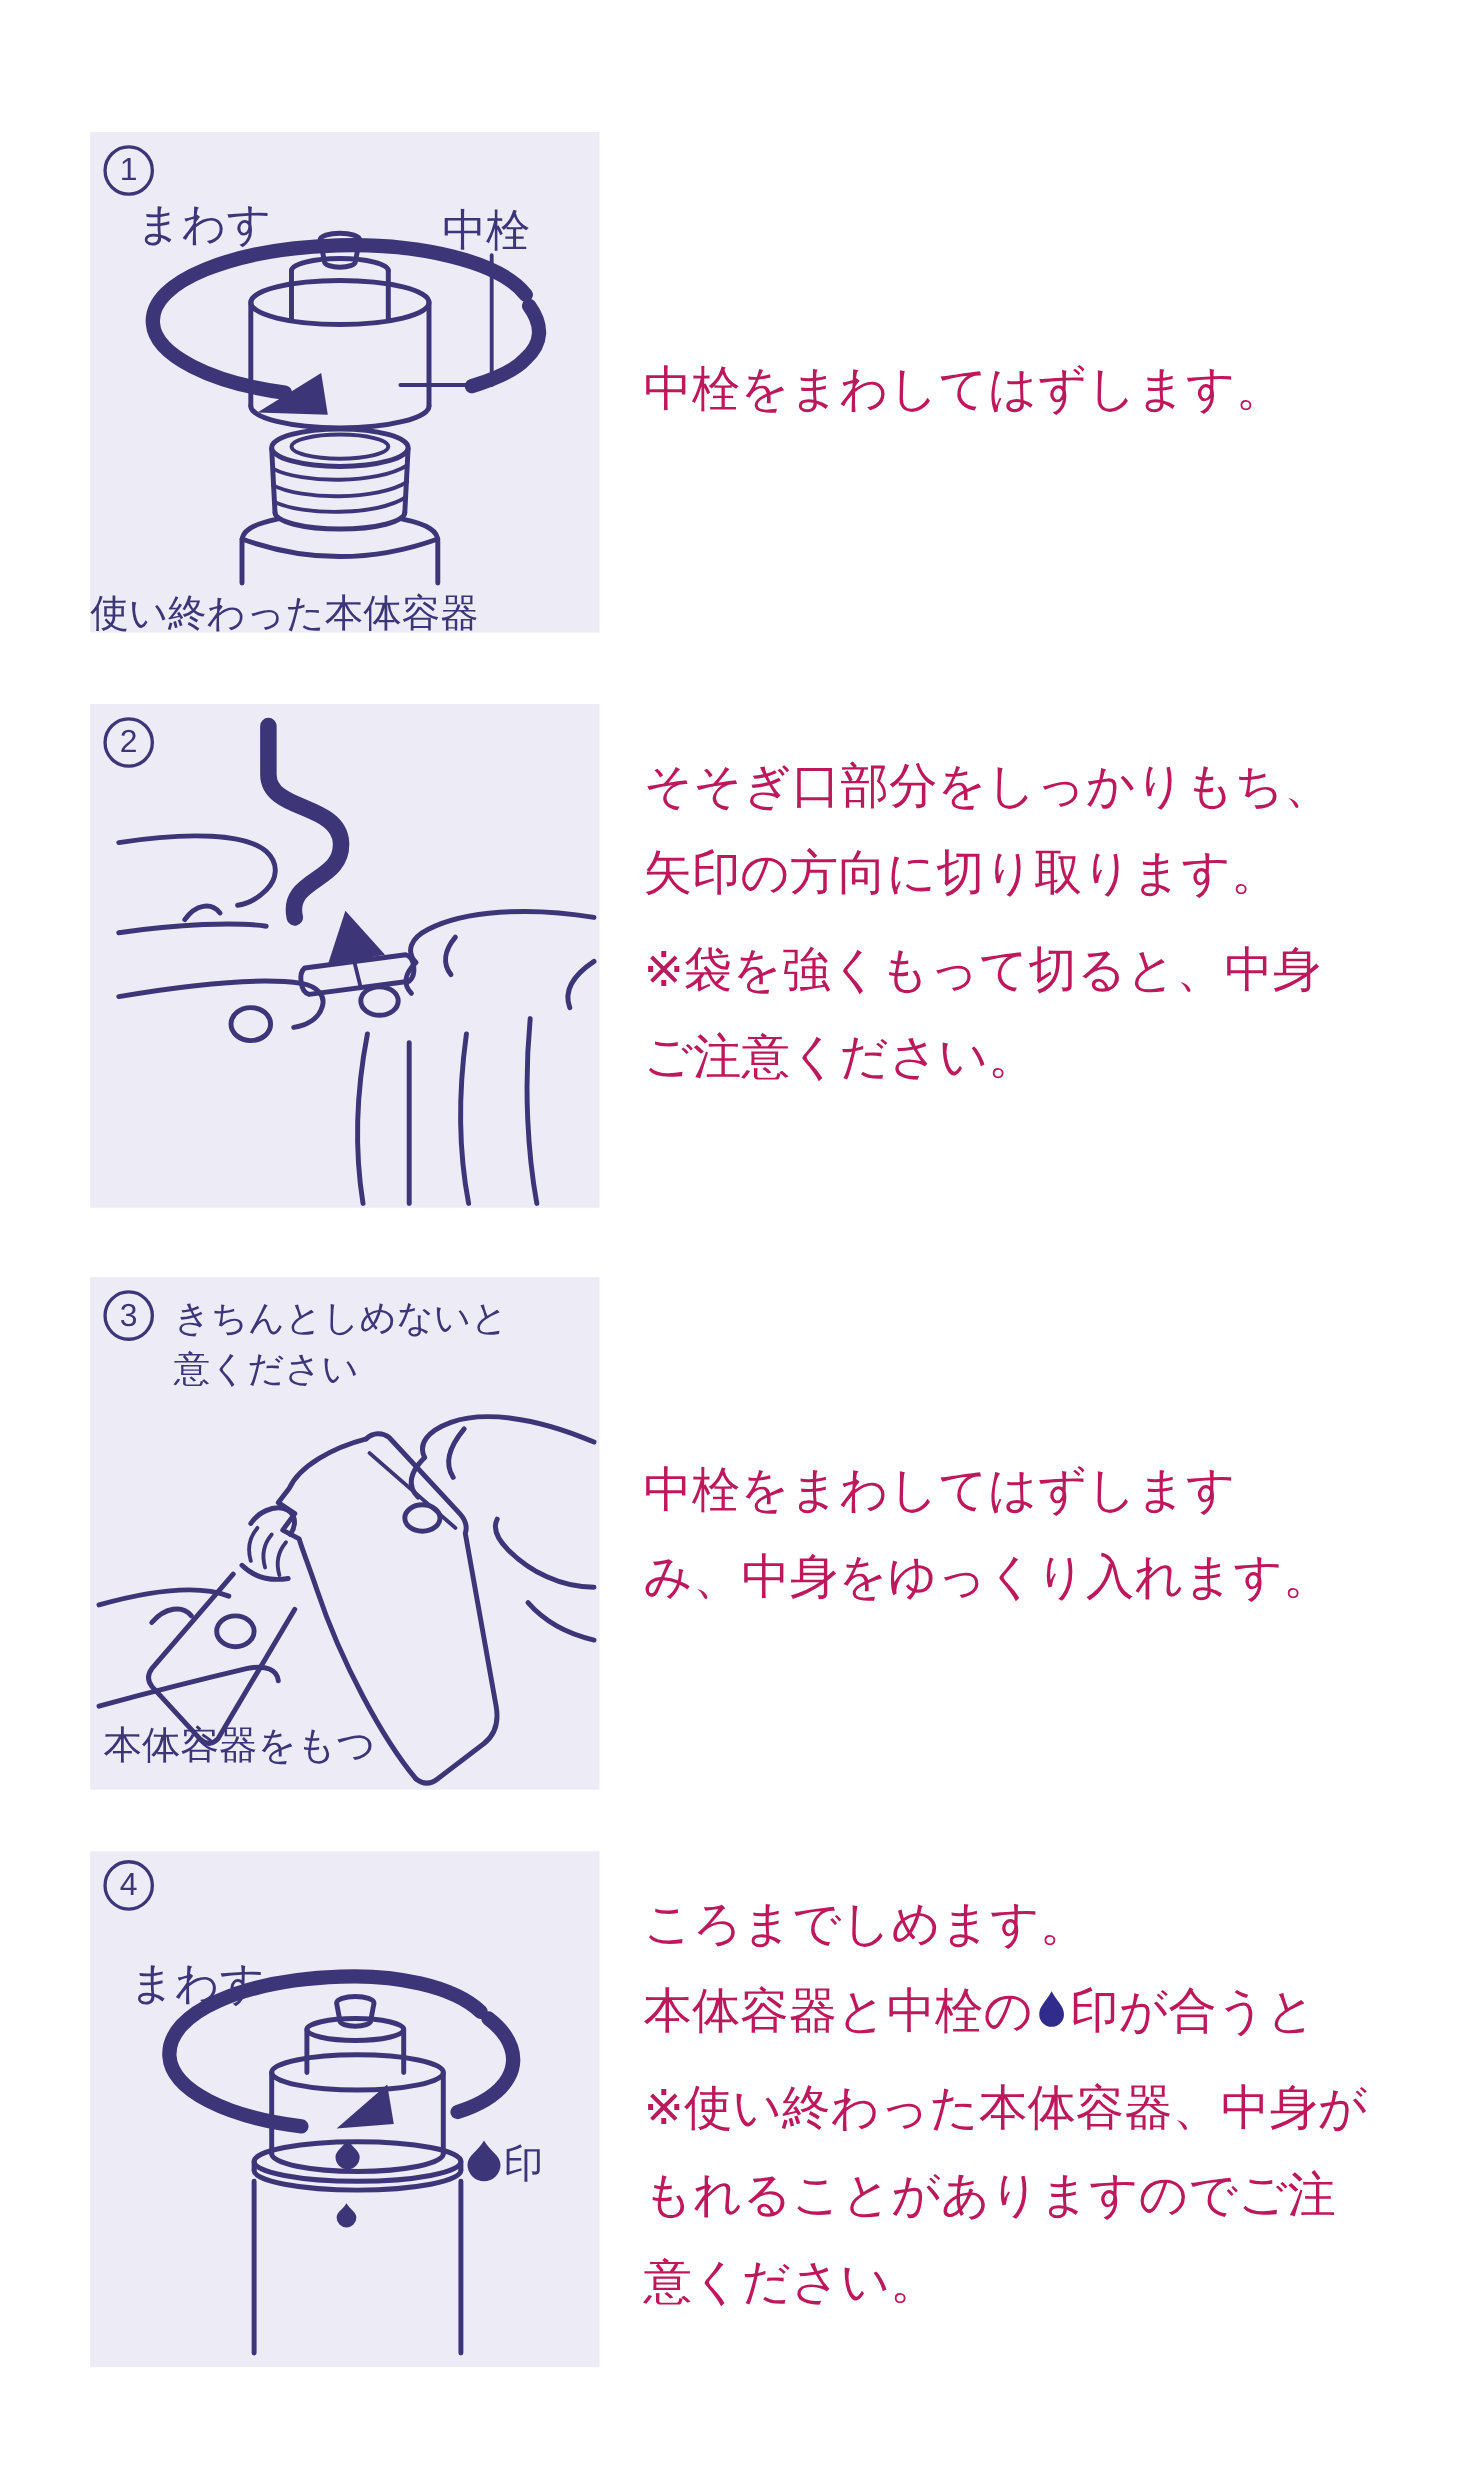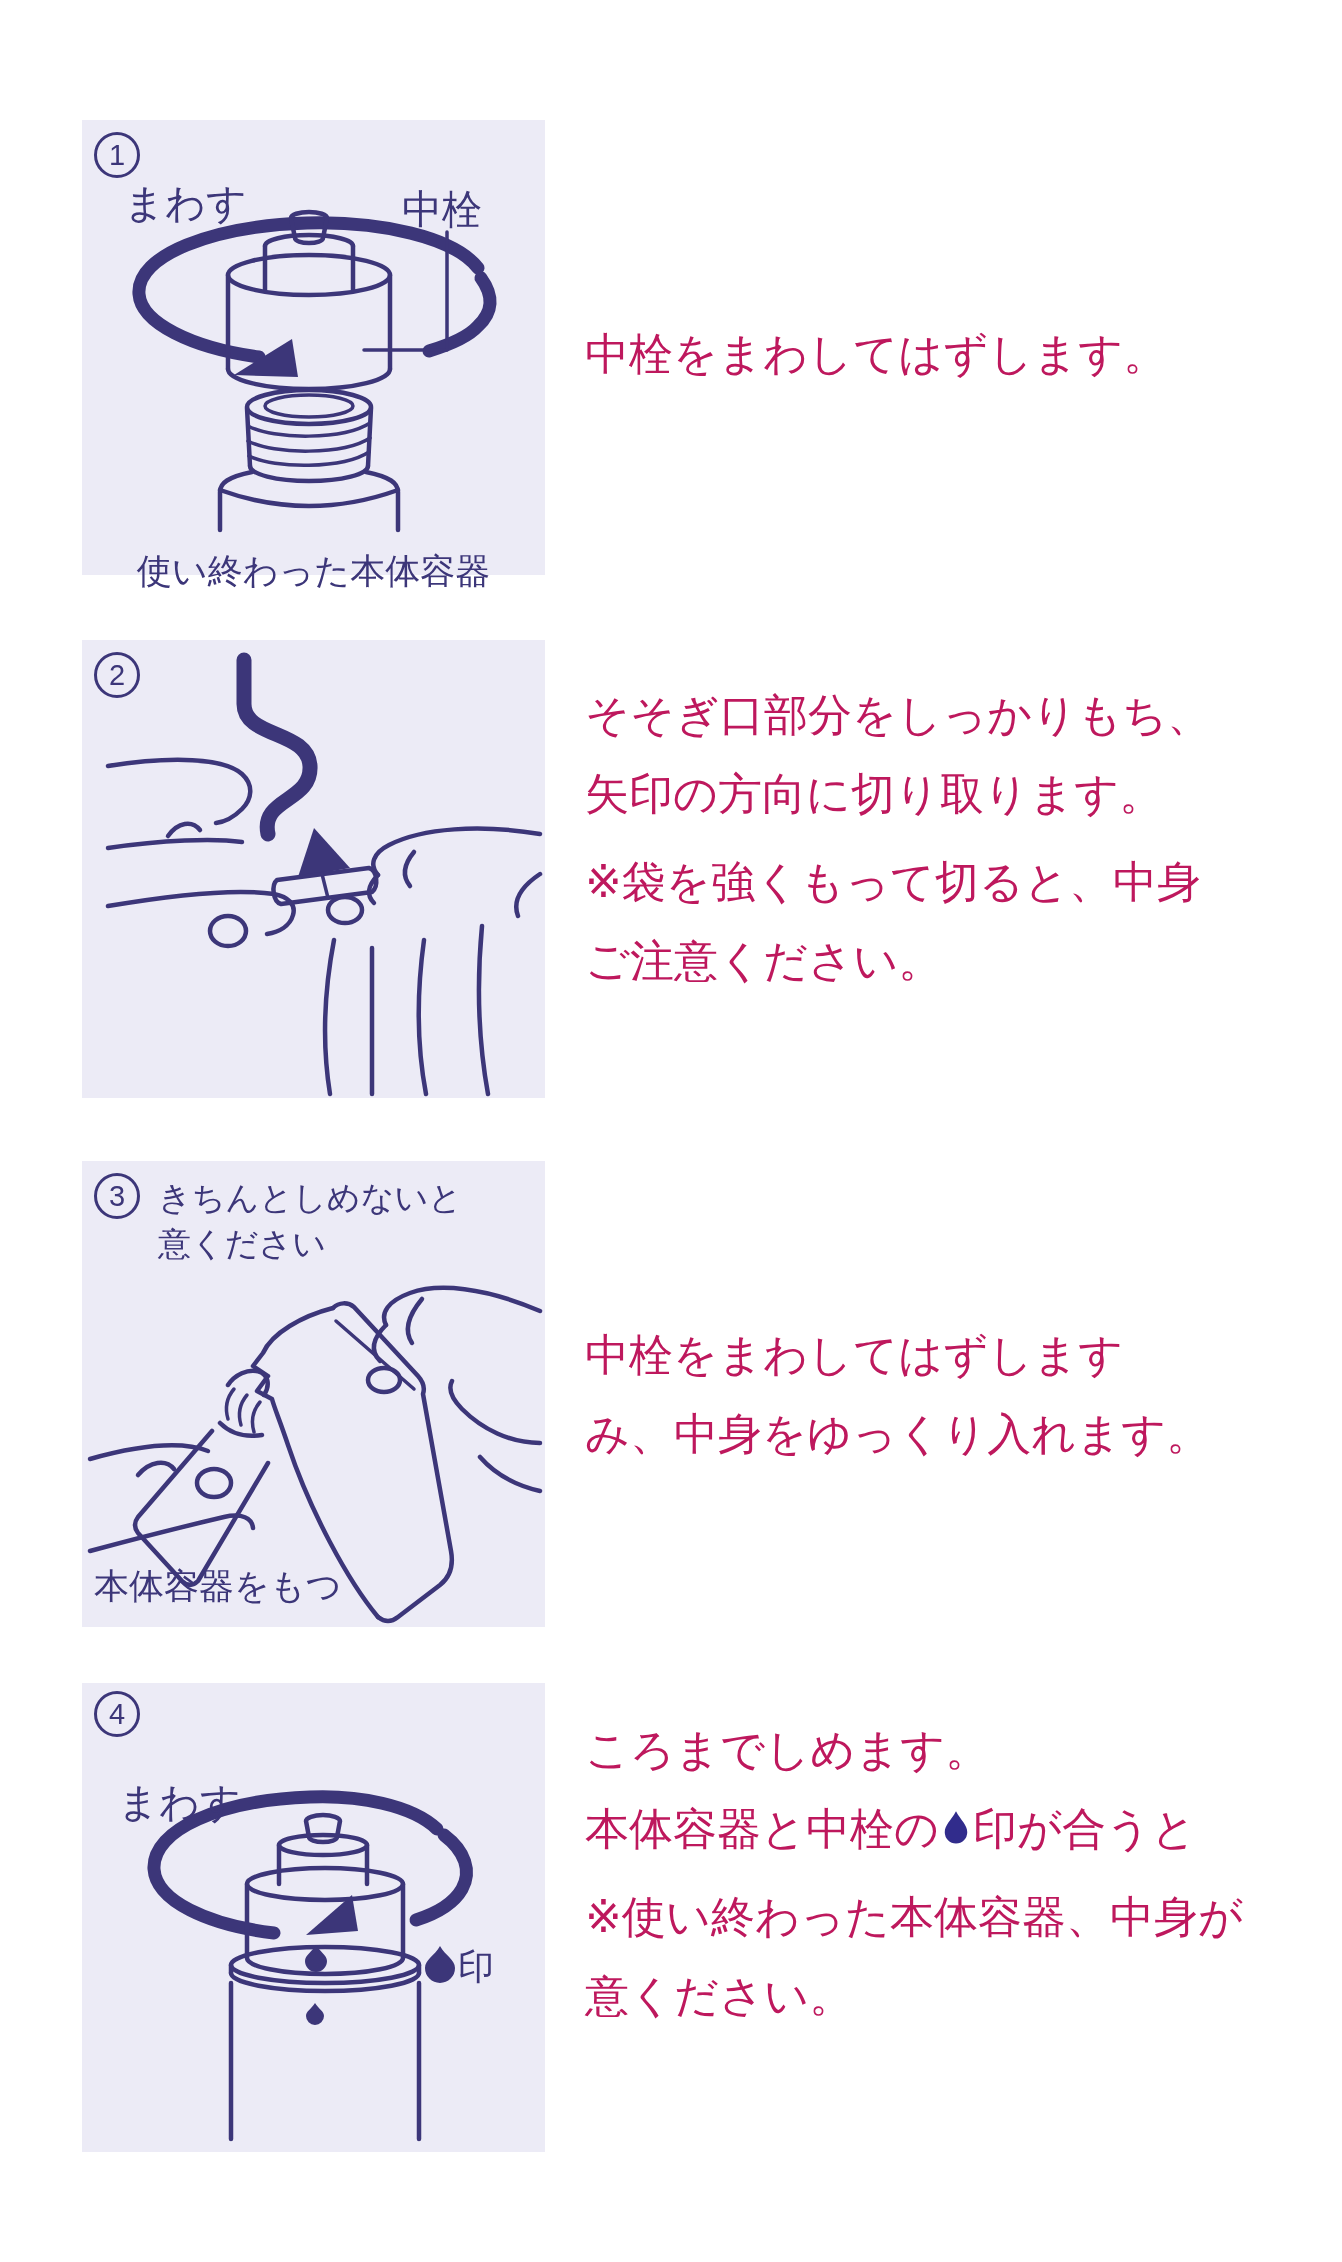--- a/index.html
+++ b/index.html
@@ -13,21 +13,21 @@
   svg.art{position:absolute;left:0;top:0;width:100%;height:100%;display:block}
   .badge{position:absolute;left:12px;top:12px;width:40px;height:40px;border:3px solid #3C3679;
          border-radius:50%;color:#3C3679;font-size:29px;display:flex;align-items:center;justify-content:center}
   #panel4 .badge{top:8px}
   .plabel{position:absolute;color:#3C3679;font-size:40px;white-space:nowrap}
   #panel1 .turn{left:42px;top:56px}
   #panel1 .part{left:320px;top:62px}
   #panel4 .turn{left:36px;top:92px}
   #panel4 .mark{left:376px;top:260px;font-size:36px}
   .caption{position:absolute;color:#3C3679;font-size:35px;white-space:nowrap}
-  #panel1 .caption{left:0;right:0;top:428px;text-align:center}
+  #panel1 .caption{left:0;right:0;top:414px;text-align:left}
   #panel3 .caption{left:12px;top:402px}
   .header3{position:absolute;left:76px;top:14px;color:#3C3679;font-size:33px;line-height:46px;white-space:nowrap}
   .desc{position:absolute;left:585px;color:#be185d;font-size:44px;line-height:79px;white-space:nowrap}
   #desc1{top:314px} #desc2{top:675px} #desc3{top:1315px} #desc4{top:1710px}
   .desc .note{margin-top:9px}
   .inline-drop{width:30px;height:41px;vertical-align:-5px;margin:0 2px}
   .stroke{fill:none;stroke:#3C3679;stroke-width:4.5;stroke-linecap:round;stroke-linejoin:round}
   .thin{stroke-width:3.5}
   .band{fill:none;stroke:#3C3679;stroke-width:13;stroke-linecap:round}
   .solid{fill:#3C3679;stroke:none}
@@ -204,17 +204,18 @@
 
   <div class="desc" id="desc4">
     <div>ころまでしめます。</div>
     <div>
       <span>本体容器と中栓の</span><svg class="inline-drop" viewBox="0 0 40 52">
           <path d="M20,3 C27,16 35,21 35,31 A15,15 0 1 1 5,31 C5,21 13,16 20,3 Z" fill="#312C8C"></path>
         </svg><span>印が合うと</span>
     </div>
     <div class="note">
       <div>※使い終わった本体容器、中身が</div>
+      <div>もれることがありますのでご注</div>
       <div>意ください。</div>
     </div>
   </div>
 
 </div>
 
 </body></html>

